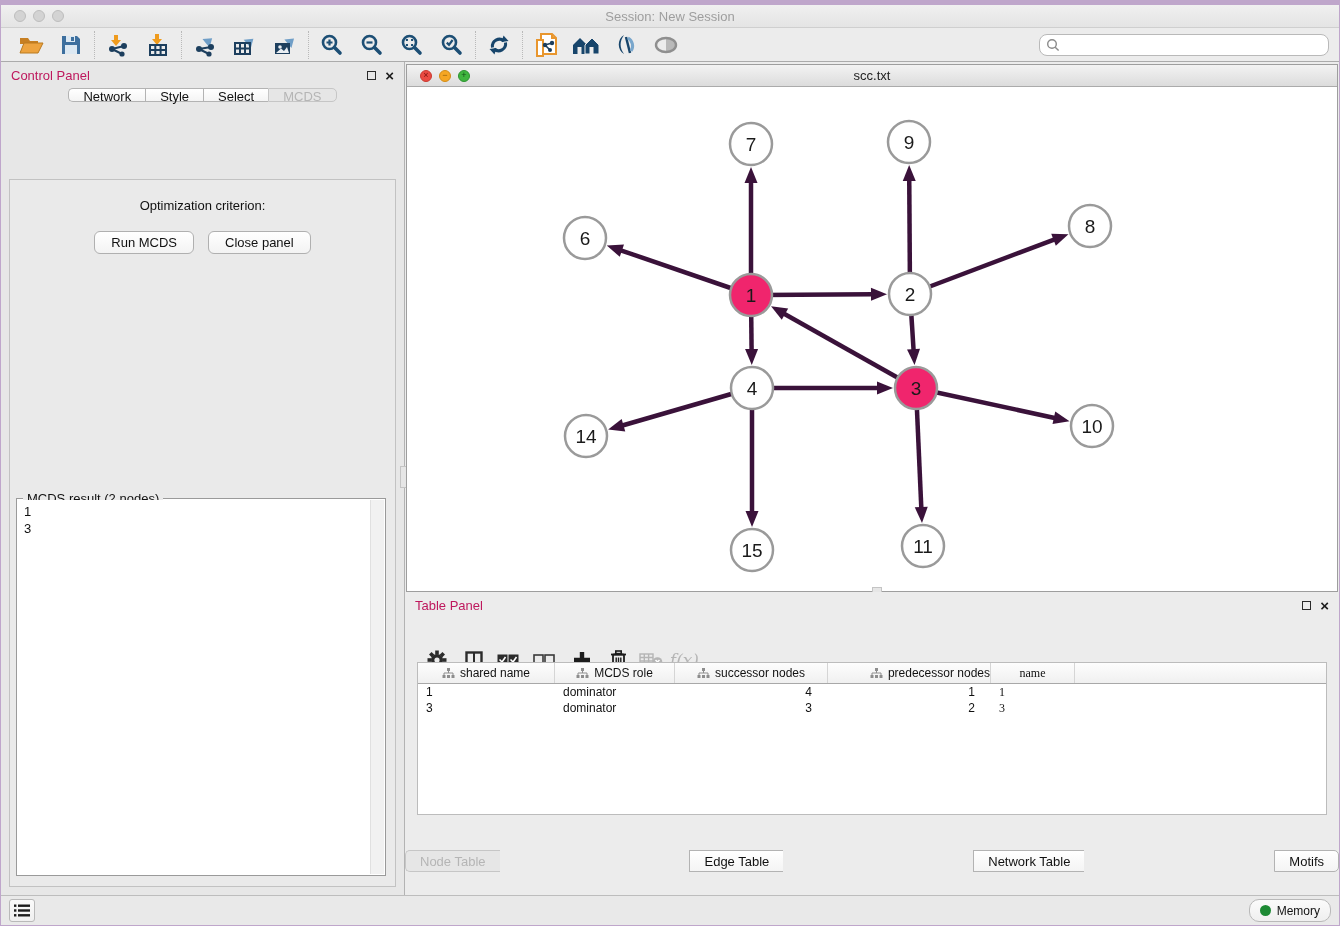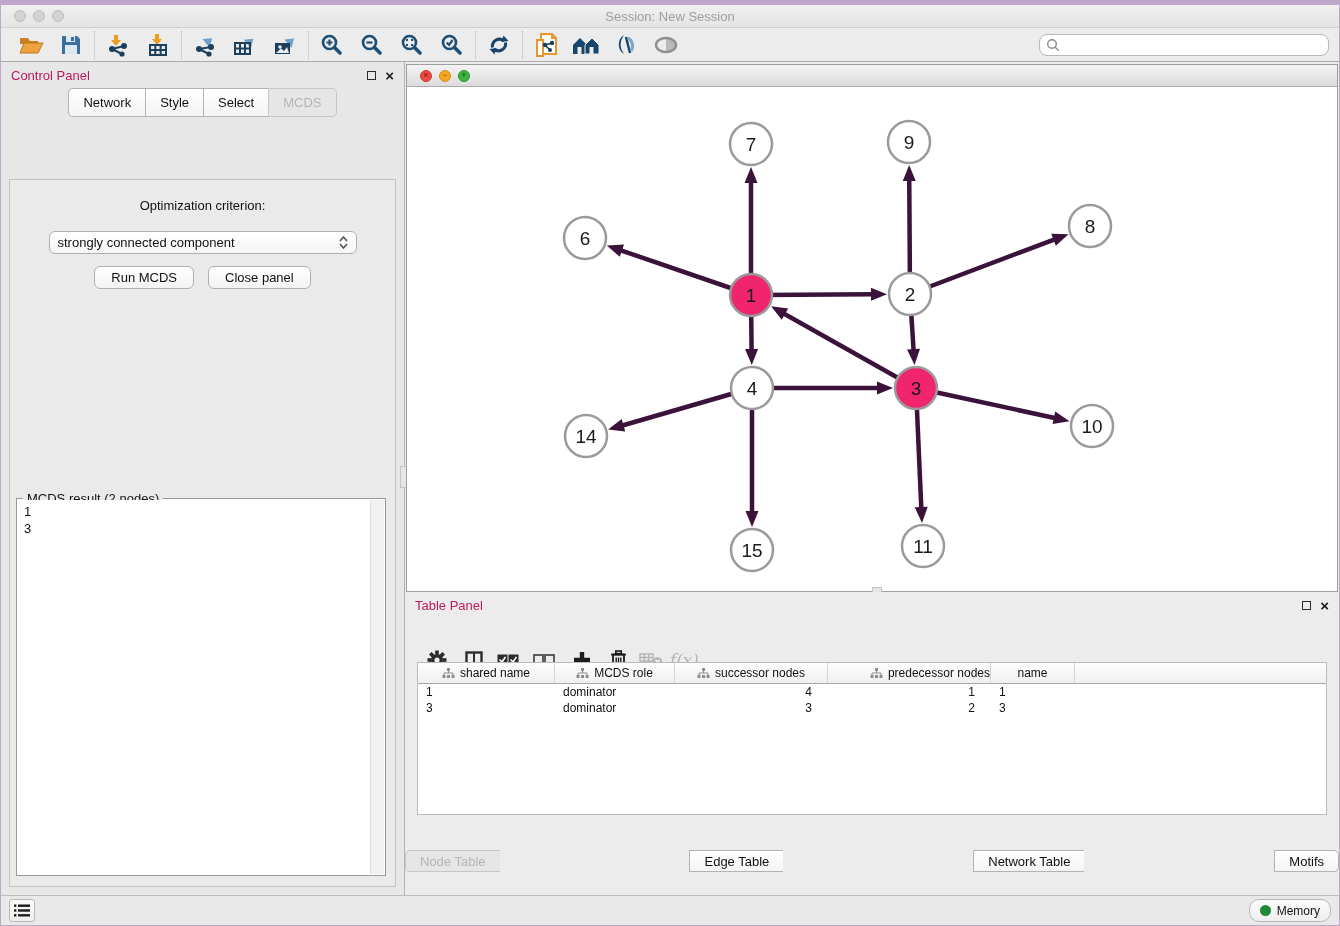--- a/index.html
+++ b/index.html
@@ -30,21 +30,21 @@
 
   
   .control-panel { width:403px; background:#e7e7e7; display:flex; flex-direction:column; position:relative; }
   .panel-head { height:26px; display:flex; align-items:center; padding:0 10px; }
   .panel-title { font-size:13px; color:#be185d; }
   .panel-ctrl { margin-left:auto; display:flex; gap:9px; align-items:center; }
   .float-ic { width:9px; height:9px; border:1.5px solid #2b2b2b; display:inline-block; }
   .close-ic { font-size:15px; font-weight:bold; color:#1c1c1c; line-height:1; cursor:pointer; }
 
   .seg-tabs { display:flex; justify-content:center; position:relative; z-index:2; }
-  .seg { height:29px; padding:0 14px; font-size:13px; color:#111; background:linear-gradient(#ffffff,#f4f4f4); border:1px solid #b3b3b3; border-right:none; cursor:pointer; font-family:"Liberation Sans",sans-serif; }
+  .seg { height:14px; padding:0 14px; font-size:13px; color:#111; background:linear-gradient(#ffffff,#f4f4f4); border:1px solid #b3b3b3; border-right:none; cursor:pointer; font-family:"Liberation Sans",sans-serif; }
   .seg:first-child { border-radius:5px 0 0 5px; }
   .seg:last-child  { border-radius:0 5px 5px 0; border-right:1px solid #b3b3b3; }
   .seg.dim { background:#e6e6e6; color:#b5b5b5; border-color:#c6c6c6; }
 
   .cp-box { position:absolute; top:117px; bottom:8px; left:8px; right:8px; border:1px solid #c2c2c2; background:#eaeaea; }
   .cp-inner { padding-top:18px; text-align:center; }
   .opt-label { font-size:13px; color:#111; margin-bottom:18px; }
   .dropdown { width:308px; height:23px; margin:0 auto 12px auto; background:linear-gradient(#ffffff,#f5f5f5); border:1px solid #b0b0b0; border-radius:6px; display:flex; align-items:center; padding:0 8px; cursor:pointer; }
   .dropdown span { font-size:13px; color:#111; }
   .dd-arrows { margin-left:auto; display:flex; flex-direction:column; align-items:center; gap:1px; }
@@ -72,21 +72,21 @@
   .tp-toolbar { height:36px; margin:2px 12px 0 12px; display:flex; align-items:center; gap:6px; }
   .tp-btn { width:30px; height:28px; display:flex; align-items:center; justify-content:flex-end; background:none; border:none; cursor:pointer;margin-top:43px; }
   .fx { font-family:"DejaVu Serif",serif; font-style:italic; font-size:17px; color:#b5b5b5; }
   .table-box { height:153px; margin:6px 12px 12px 12px; background:#fff; border:1px solid #bcbcbc; overflow:hidden; }
   .thead { display:flex; height:21px; border-bottom:1px solid #a8a8a8; background:linear-gradient(#fdfdfd,#f0f0f0); }
   .th { display:flex; align-items:center; justify-content:center; gap:5px; font-size:12px; color:#111; border-right:1px solid #d5d5d5; }
   .tr { display:flex; height:16px; align-items:center; }
   .td { font-size:12px; color:#111; overflow:hidden; white-space:nowrap; }
   .al { text-align:left; padding-left:8px; }
   .ar { text-align:right; padding-right:16px; }
-  .c0{width:137px;} .c1{width:120px;} .c2{width:153px;} .c3{width:163px;justify-content:flex-end;} .c4{width:84px;}
+  .c0{width:137px;} .c1{width:120px;} .c2{width:153px;} .c3{width:163px;justify-content:flex-end;} .c4{width:84px;font-family:Liberation Serif, serif;}
   .tp-tabs { flex:1; display:flex; align-items:center; justify-content:space-between; }
   .tp-tabs .seg { height:22px; }
 
   
   .statusbar { height:30px; background:#e9e9e9; border-top:1px solid #bdbdbd; display:flex; align-items:center; padding:0 8px; }
   .sb-btn { width:26px; height:23px; background:linear-gradient(#fbfbfb,#efefef); border:1px solid #b9b9b9; border-radius:3px; display:flex; align-items:center; justify-content:center; cursor:pointer; }
   .mem-btn { margin-left:auto; height:23px; padding:0 10px; background:linear-gradient(#fbfbfb,#efefef); border:1px solid #b9b9b9; border-radius:10px; display:flex; align-items:center; gap:6px; font-size:12px; color:#111; cursor:pointer; }
   .mem-dot { width:11px; height:11px; border-radius:50%; background:#1d8a34; }
 </style>
 </head>
@@ -258,31 +258,20 @@
       </div>
       <div class="seg-tabs">
         <button class="seg">Network</button>
         <button class="seg">Style</button>
         <button class="seg">Select</button>
         <button class="seg dim">MCDS</button>
       </div>
       <div class="cp-box">
         <div class="cp-inner">
           <div class="opt-label">Optimization criterion:</div>
-          <div class="dropdown">
-            <span>strongly connected component</span>
-            <span class="dd-arrows">
-              <svg width="9" height="6" viewBox="0 0 9 6">
-                  <path d="M1 5 L4.5 1 L8 5" stroke="#555" stroke-width="1.6" fill="none"></path>
-                </svg>
-              <svg width="9" height="6" viewBox="0 0 9 6">
-                  <path d="M1 1 L4.5 5 L8 1" stroke="#555" stroke-width="1.6" fill="none"></path>
-                </svg>
-            </span>
-          </div>
           <div class="btn-row">
             <button class="pbtn">Run MCDS</button>
             <button class="pbtn">Close panel</button>
           </div>
         </div>
         <div class="result-group">
           <span class="result-legend">MCDS result (2 nodes)</span>
           <div class="result-list">
             <div class="result-item">1</div>
             <div class="result-item">3</div>
@@ -298,20 +287,21 @@
 
     <div class="right-col">
 
       <div class="net-window">
         <div class="net-titlebar">
           <div class="traffic">
             <span class="tl red">×</span>
             <span class="tl yellow">−</span>
             <span class="tl green">+</span>
           </div>
+          <div class="net-title">scc.txt</div>
         </div>
         <div class="net-canvas">
           <svg width="932" height="504" viewBox="0 0 932 504">
               <line x1="344" y1="208" x2="344" y2="94" stroke="#3a123a" stroke-width="4.5"></line>
               <polygon points="344,80 350.5,96 337.5,96" fill="#3a123a"></polygon>
               <line x1="344" y1="208" x2="212.9944526872018" y2="163.01616748897897" stroke="#3a123a" stroke-width="4.5"></line>
               <polygon points="199.7533084271795,158.4695095201761 216.99699306700631,157.51801593522615 212.77509638168937,169.81336417667544" fill="#3a123a"></polygon>
               <line x1="344" y1="208" x2="466.0007317531422" y2="207.2326998002947" stroke="#3a123a" stroke-width="4.5"></line>
               <polygon points="480.0004548735749,207.14465122721023 464.0416510020125,213.74514961665054 463.95989161271973,200.7454067191059" fill="#3a123a"></polygon>
               <line x1="344" y1="208" x2="344.60217353537786" y2="264.00213879014024" stroke="#3a123a" stroke-width="4.5"></line>

